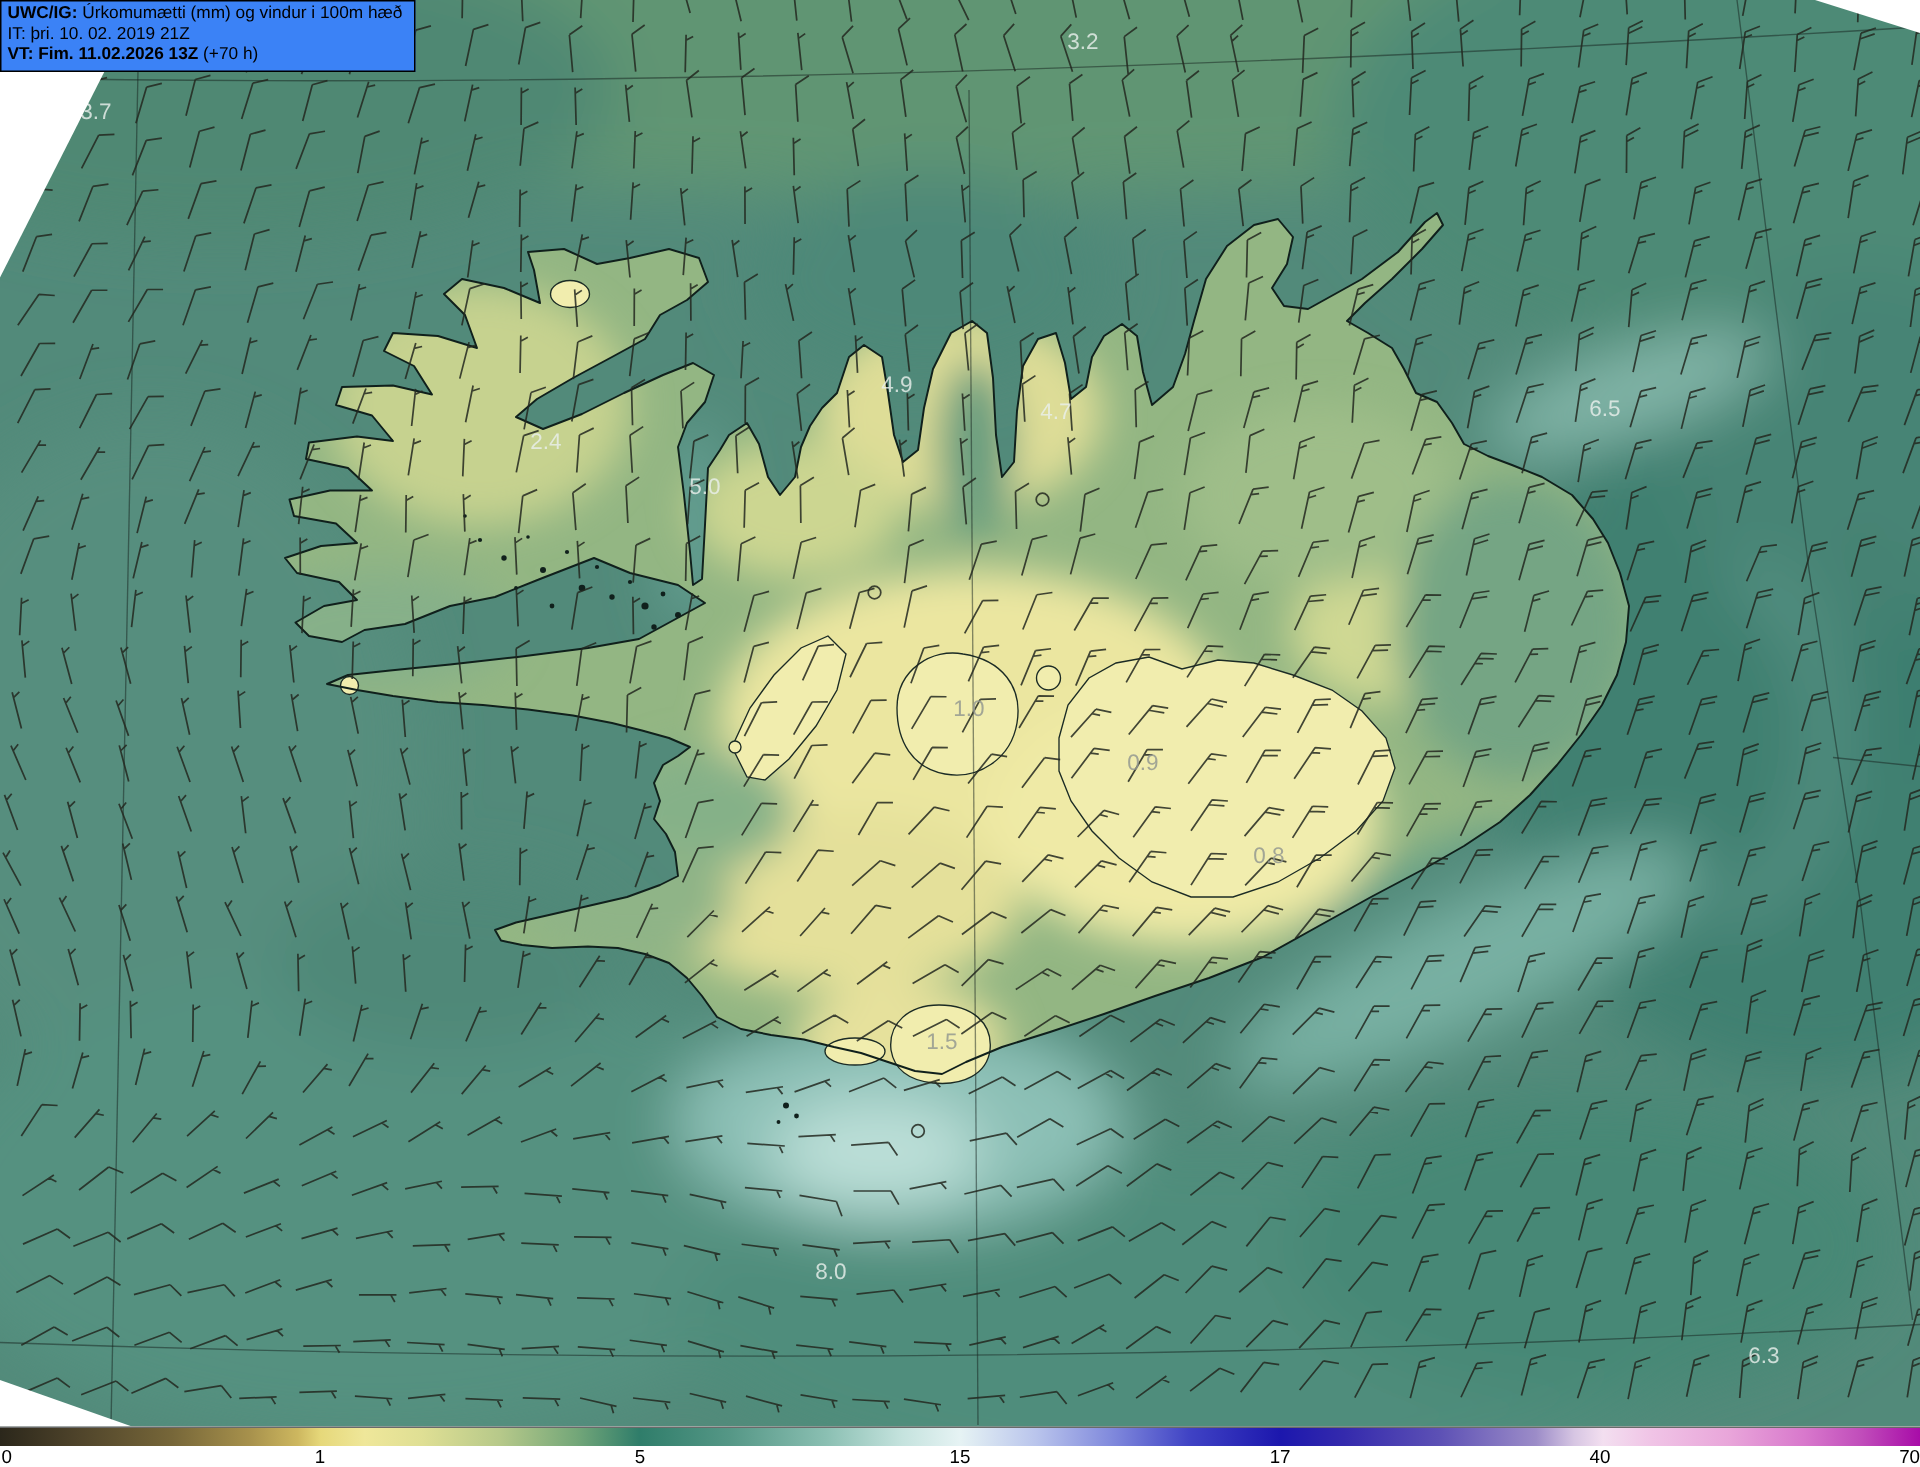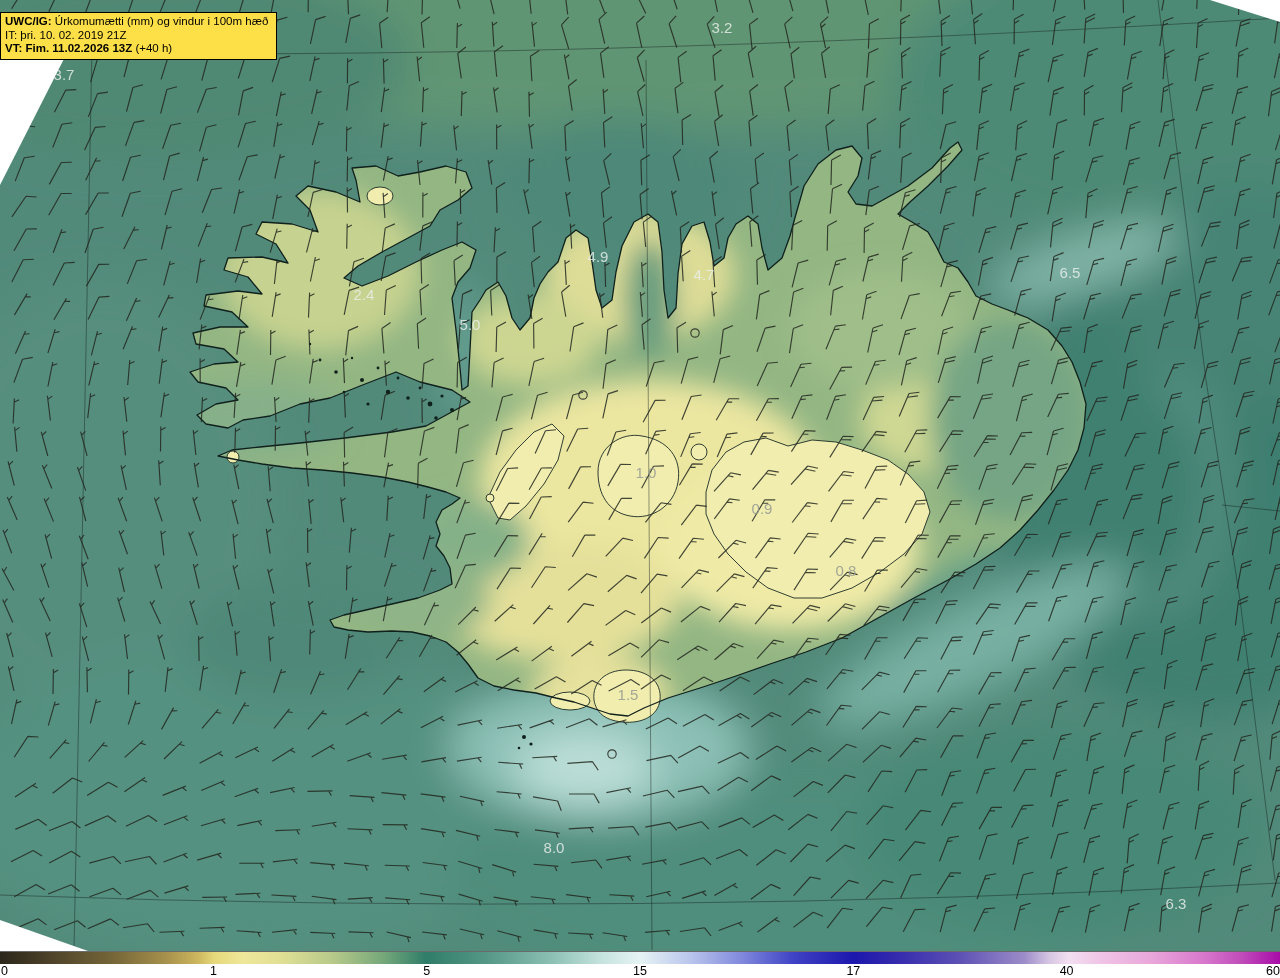--- a/index.html
+++ b/index.html
@@ -1,20 +1,20 @@
 <!DOCTYPE html>
 <html><head>
 <meta charset="utf-8">
 <style>
   html,body{margin:0;padding:0;background:#fff;}
   .stage{position:relative;width:1280px;height:978px;overflow:hidden;
          font-family:"Liberation Sans",sans-serif;background:#fff;}
   .map-wrap{position:absolute;left:0;top:0;width:1280px;height:951px;}
   #map-svg{display:block;}
-  .legend-box{position:absolute;left:0;top:12px;width:266px;background:#fde047;
+  .legend-box{position:absolute;left:0;top:0;width:266px;background:#3b82f6;
               border:1px solid #000;padding:2px 5px 3px 4px;z-index:30;
               font-size:11.5px;line-height:13.5px;color:#000;white-space:nowrap;}
   .legend-box .b{font-weight:700;}
   .cbar{position:absolute;left:0;top:951px;width:1280px;height:13px;
         border-top:1px solid #6a6a6a;box-sizing:border-box;z-index:20;}
   .cbar-labels{position:absolute;left:0;top:964px;width:1280px;height:14px;
                background:#fff;z-index:20;font-size:12.5px;color:#000;}
   .cbar-labels span{position:absolute;top:0;line-height:14px;}
   .contour-label{font-family:"Liberation Sans",sans-serif;}
 </style>
@@ -179,28 +179,28 @@
       <g fill="#ffffff">
         <polygon points="0,47 70,47 0,185"></polygon>
         <polygon points="1210,0 1280,0 1280,22"></polygon>
         <polygon points="0,920 88,951 0,951"></polygon>
       </g>
     </svg>
 
     <div class="legend-box">
       <div><span class="b">UWC/IG:</span><span> Úrkomumætti (mm) og vindur i 100m hæð</span></div>
       <div>IT: þri. 10. 02. 2019 21Z</div>
-      <div><span class="b">VT: Fim. 11.02.2026 13Z</span><span> (+40 h)</span></div>
+      <div><span class="b">VT: Fim. 11.02.2026 13Z</span><span> (+70 h)</span></div>
     </div>
   </div>
 
   <div class="cbar" id="cbar" style="background: linear-gradient(to right, rgb(43, 39, 27) 0%, rgb(78, 67, 42) 4%, rgb(119, 103, 57) 9%, rgb(167, 145, 76) 13%, rgb(205, 183, 95) 15.5%, rgb(230, 216, 122) 16.7%, rgb(239, 231, 154) 19%, rgb(223, 223, 148) 22%, rgb(183, 201, 138) 26%, rgb(116, 167, 121) 30%, rgb(47, 125, 106) 33.3%, rgb(85, 151, 134) 38%, rgb(138, 191, 178) 43%, rgb(197, 227, 222) 47%, rgb(230, 243, 244) 50%, rgb(185, 196, 236) 54%, rgb(127, 136, 220) 58%, rgb(63, 66, 196) 62%, rgb(28, 23, 173) 66.7%, rgb(52, 42, 173) 70%, rgb(93, 81, 181) 75%, rgb(156, 140, 200) 80%, rgb(215, 198, 227) 82%, rgb(243, 223, 240) 83.5%, rgb(240, 196, 230) 86%, rgb(233, 166, 218) 90%, rgb(216, 120, 204) 94%, rgb(192, 76, 186) 97%, rgb(168, 12, 168) 100%);"></div>
   <div class="cbar-labels" id="cbar-labels">
       <span style="left: 0%; transform: translateX(1px);">0</span>
       <span style="left: 16.67%; transform: translateX(-50%);">1</span>
       <span style="left: 33.33%; transform: translateX(-50%);">5</span>
       <span style="left: 50%; transform: translateX(-50%);">15</span>
       <span style="left: 66.67%; transform: translateX(-50%);">17</span>
       <span style="left: 83.33%; transform: translateX(-50%);">40</span>
-      <span style="left: 100%; transform: translateX(-100%);">60</span>
+      <span style="left: 100%; transform: translateX(-100%);">70</span>
     </div>
 
 </div>
 
 </body></html>

